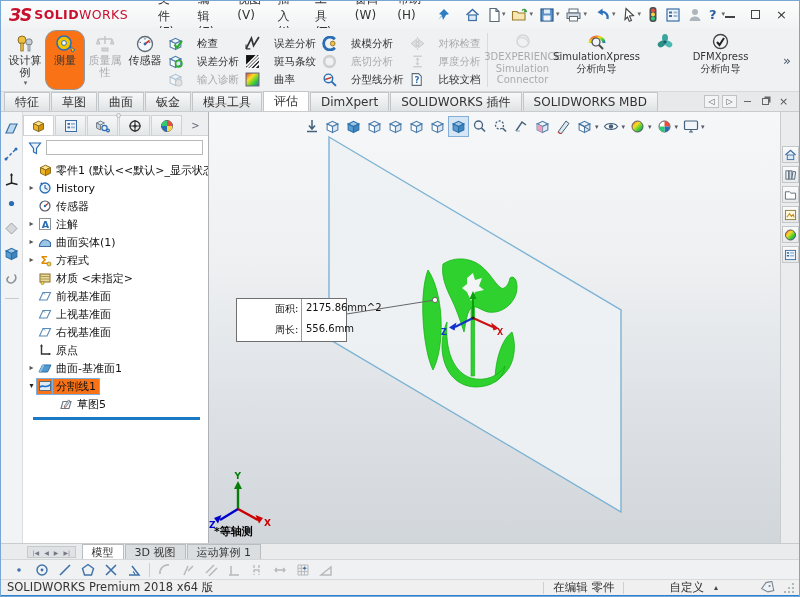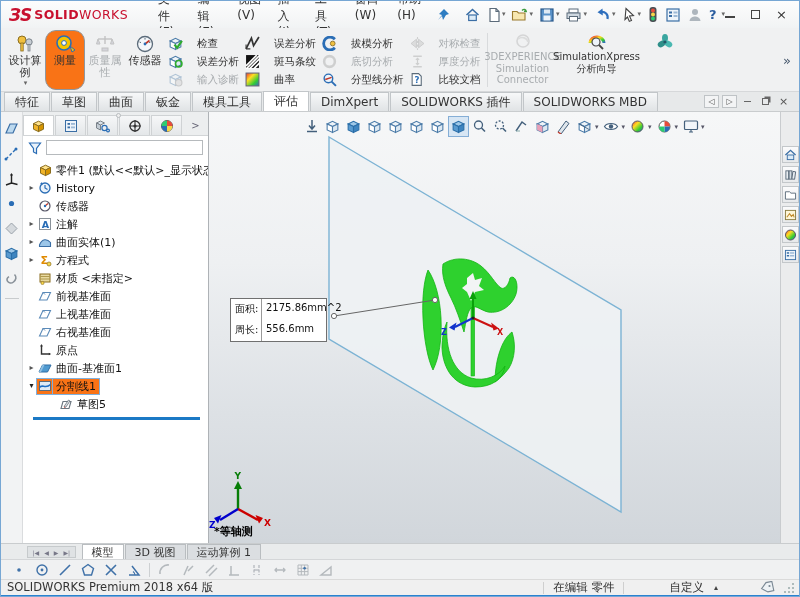--- a/index.html
+++ b/index.html
@@ -69,21 +69,21 @@
 .indent2{padding-left:24px;}
 .rollback{height:3px;background:#1b79c5;margin:4px 8px 0 10px;}
 
 
 .viewport{flex:1;position:relative;background:linear-gradient(180deg,#f6f7f8 0%,#eef0f2 35%,#dde1e5 70%,#d1d6db 100%);overflow:hidden;}
 .vpsvg{position:absolute;left:0;top:0;}
 .hud{position:absolute;left:92px;top:4px;display:flex;align-items:center;}
 .hicon{width:21px;height:21px;display:flex;align-items:center;justify-content:center;border:1px solid transparent;flex:none;}
 .hicon.active{background:#d7e6f4;border:1px solid #85aed6;}
 .hcaret{font-size:7px;color:#556;margin:0 2px 0 0;}
-.callout{position:absolute;left:21px;top:186px;width:97px;background:#fff;border:1px solid #707070;display:grid;grid-template-columns:31px 1fr;font-size:10px;color:#111;z-index:3;}
+.callout{position:absolute;left:27px;top:186px;width:111px;background:#fff;border:1px solid #707070;display:grid;grid-template-columns:31px 1fr;font-size:10px;color:#111;z-index:3;padding-left:34px;}
 .callout .cl{padding:3px 2px 4px 4px;border-right:1px solid #9a9a9a;}
 .callout .cv{padding:3px 2px 4px 4px;}
 .viewlabel{position:absolute;left:5px;top:412px;font-size:11px;font-weight:bold;color:#000;}
 
 .taskpane{width:19px;flex:none;background:#ebeced;border-left:1px solid #c9cccf;display:flex;flex-direction:column;align-items:center;padding-top:34px;gap:3px;}
 .tp-btn{width:17px;height:17px;border:1px solid #c3c7ca;background:linear-gradient(#fbfbfc,#e7e9eb);display:flex;align-items:center;justify-content:center;}
 
 
 .bottombar{height:16px;flex:none;background:#e9ebec;border-top:1px solid #c9ccce;display:flex;align-items:stretch;padding-left:26px;font-size:11px;}
 .navgrp{display:flex;align-items:center;border:1px solid #c6cacc;background:#dfe2e4;padding:0 2px;margin:2px 6px 1px 0;color:#778;font-size:6px;}
@@ -397,20 +397,29 @@
       <span class="ric" style="height:18px;">
           <svg width="18" height="17" viewBox="0 0 18 17">
             <ellipse cx="9" cy="5" rx="3" ry="4" fill="#3aa6a0"></ellipse>
             <ellipse cx="5.5" cy="11" rx="4" ry="3" fill="#2e8f89" transform="rotate(-30 5.5 11)"></ellipse>
             <ellipse cx="12.5" cy="11" rx="4" ry="3" fill="#49b8b1" transform="rotate(30 12.5 11)"></ellipse>
             <circle cx="9" cy="9" r="1.6" fill="#256"></circle>
           </svg>
         </span>
       <span>FloXpress 分析向导</span>
     </div>
+    <div class="rb-xpress" style="width:60px;">
+      <span class="ric" style="height:18px;">
+          <svg width="17" height="17" viewBox="0 0 17 17">
+            <circle cx="8.5" cy="8.5" r="7" fill="#f2f5f8" stroke="#444" stroke-width="1.4"></circle>
+            <path d="M5 9 L7.5 12 L12 5" fill="none" stroke="#222" stroke-width="2"></path>
+          </svg>
+        </span>
+      <span>DFMXpress 分析向导</span>
+    </div>
 
     <span class="rb-overflow">»</span>
   </div>
 
   <div class="cmdtabs">
     <span class="ctab">特征</span>
     <span class="ctab">草图</span>
     <span class="ctab">曲面</span>
     <span class="ctab">钣金</span>
     <span class="ctab">模具工具</span>

